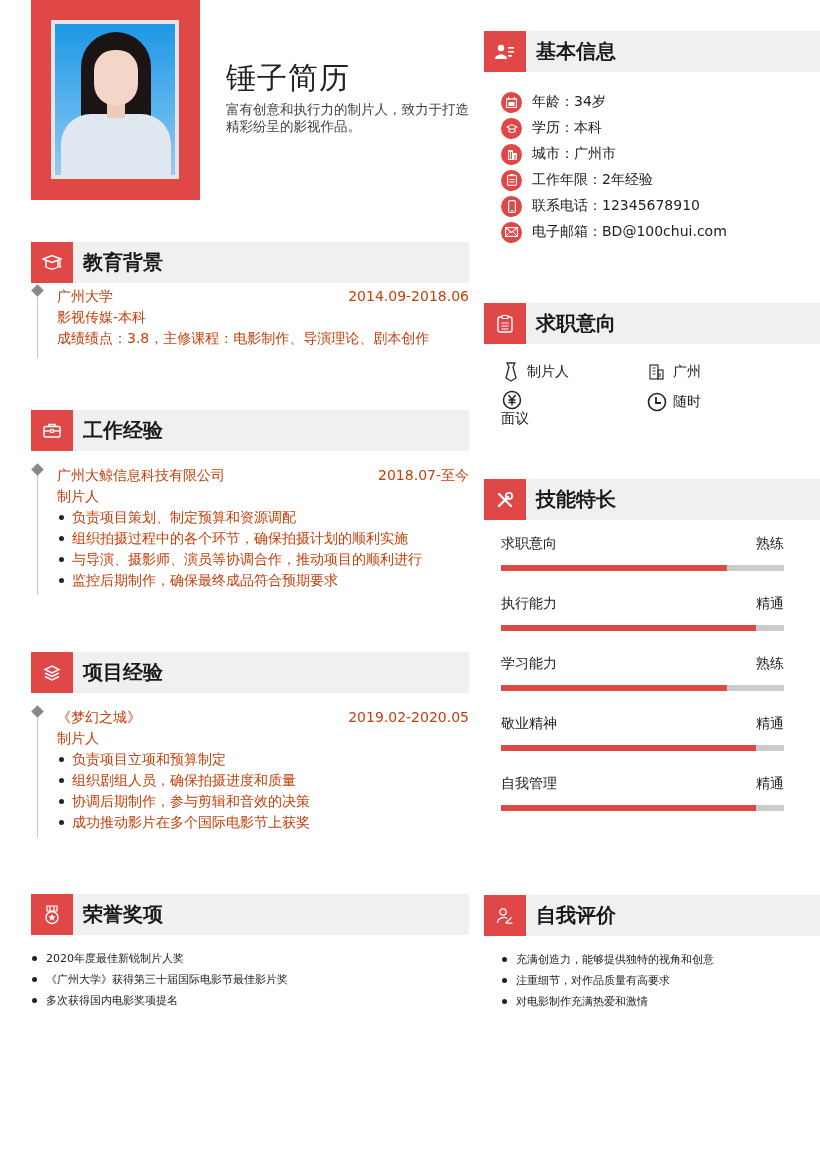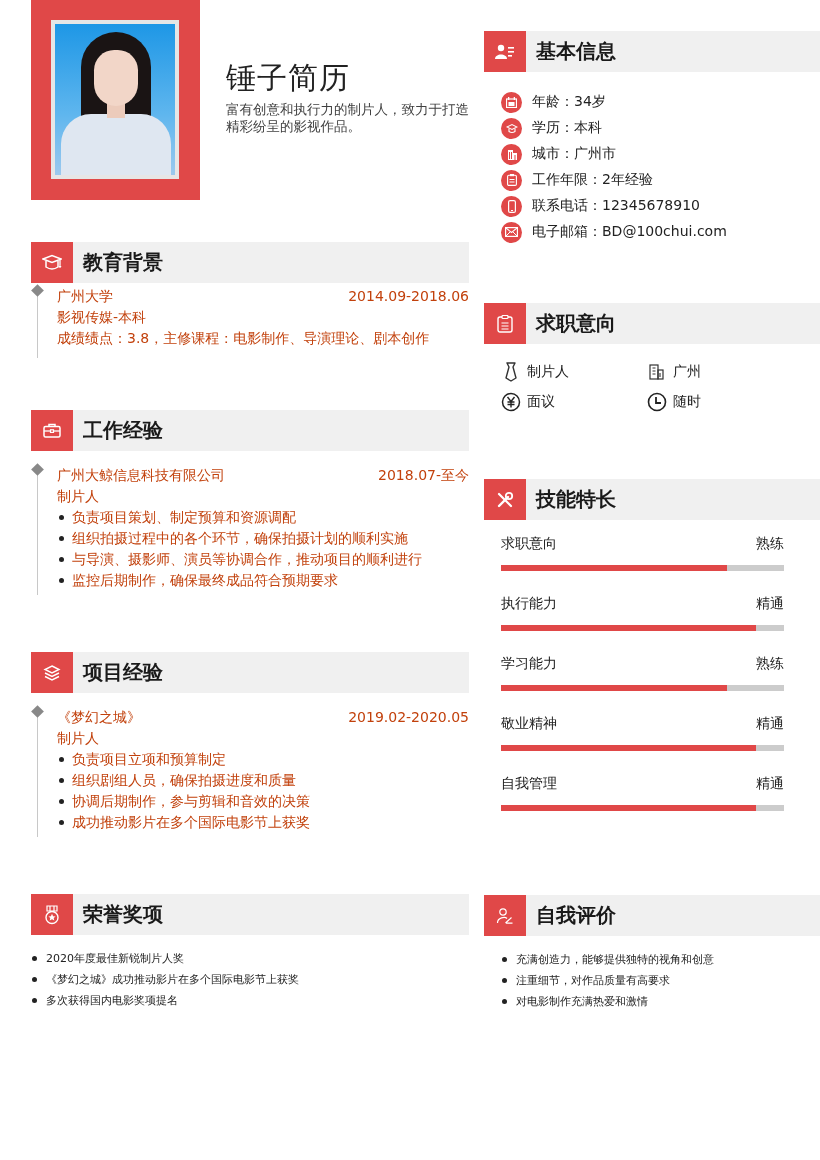--- a/index.html
+++ b/index.html
@@ -242,21 +242,21 @@
   <div class="intent-item" style="left:146px; top:0;">
     <span class="gl">
         <svg width="16" height="16" viewBox="0 0 16 16">
           <rect x="1" y="1" width="8" height="14" fill="none" stroke="#333" stroke-width="1.2"></rect>
           <rect x="9" y="6" width="5" height="9" fill="none" stroke="#333" stroke-width="1.2"></rect>
           <path d="M3.5 4 H6.5 M3.5 7 H6.5 M3.5 10 H6.5 M11 9 V13" stroke="#333" stroke-width="1.1"></path>
         </svg>
       </span>
     <span>广州</span>
   </div>
-  <div class="intent-item" style="left:0; top:30px;">
+  <div class="intent-item" style="left:0; top:30px;flex-direction:column;">
     <span class="gl">
         <svg width="20" height="20" viewBox="0 0 20 20">
           <circle cx="10" cy="10" r="8.5" fill="none" stroke="#222" stroke-width="1.5"></circle>
           <path d="M6.5 5 L10 9.5 L13.5 5 M10 9.5 V15.5 M6.5 10 H13.5 M6.5 12.5 H13.5" fill="none" stroke="#222" stroke-width="1.4"></path>
         </svg>
       </span>
     <span>面议</span>
   </div>
   <div class="intent-item" style="left:146px; top:30px;">
     <span class="gl">
@@ -331,21 +331,21 @@
     <svg width="16" height="20" viewBox="0 0 16 20">
         <path d="M3 1 H13 V6 H3 Z M6 1 V6 M10 1 V6" fill="none" stroke="#fff" stroke-width="1.2"></path>
         <circle cx="8" cy="12.5" r="6" fill="none" stroke="#fff" stroke-width="1.4"></circle>
         <path d="M8 8.8 L9.1 11.2 L11.6 11.4 L9.7 13 L10.3 15.5 L8 14.2 L5.7 15.5 L6.3 13 L4.4 11.4 L6.9 11.2 Z" fill="#fff"></path>
       </svg>
   </div>
   <div class="title">荣誉奖项</div>
 </div>
 <div class="plain-list" style="left:31px; top:948px; width:438px;">
   <div class="bul">2020年度最佳新锐制片人奖</div>
-  <div class="bul">《梦幻之城》成功推动影片在多个国际电影节上获奖</div>
+  <div class="bul">《广州大学》获得第三十届国际电影节最佳影片奖</div>
   <div class="bul">多次获得国内电影奖项提名</div>
 </div>
 
 <div class="sec-head right-col" style="top:895px;">
   <div class="ic">
     <svg width="18" height="18" viewBox="0 0 18 18">
         <circle cx="7" cy="5" r="3.2" fill="none" stroke="#fff" stroke-width="1.2"></circle>
         <path d="M1.5 16 C1.5 10.5 9 9.5 11 11.5" fill="none" stroke="#fff" stroke-width="1.2"></path>
         <path d="M9.5 16 L15.5 10.5 M10 16.2 H16.5" fill="none" stroke="#fff" stroke-width="1.2"></path>
       </svg>

